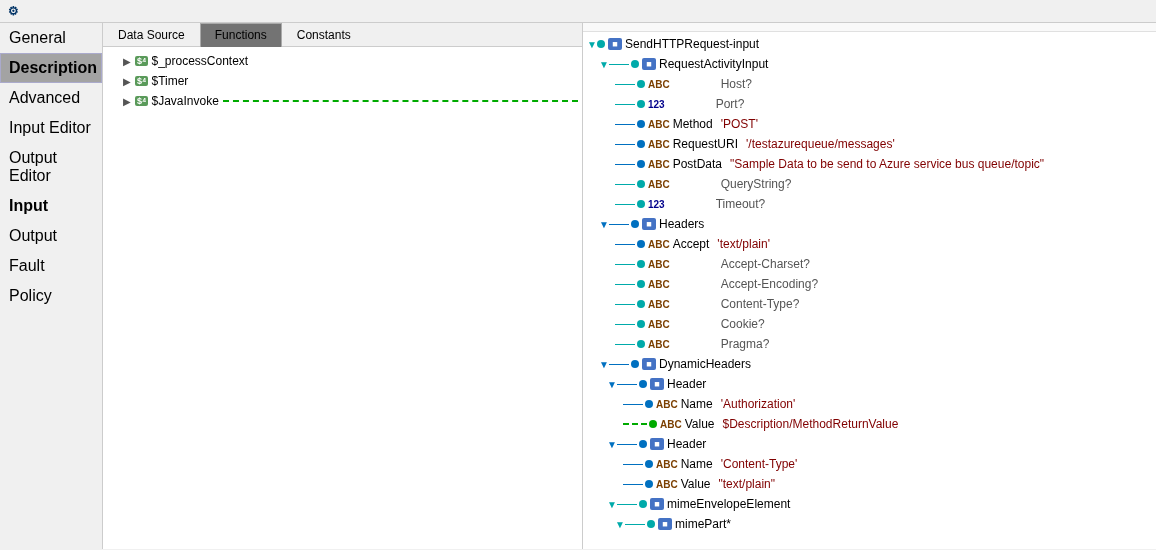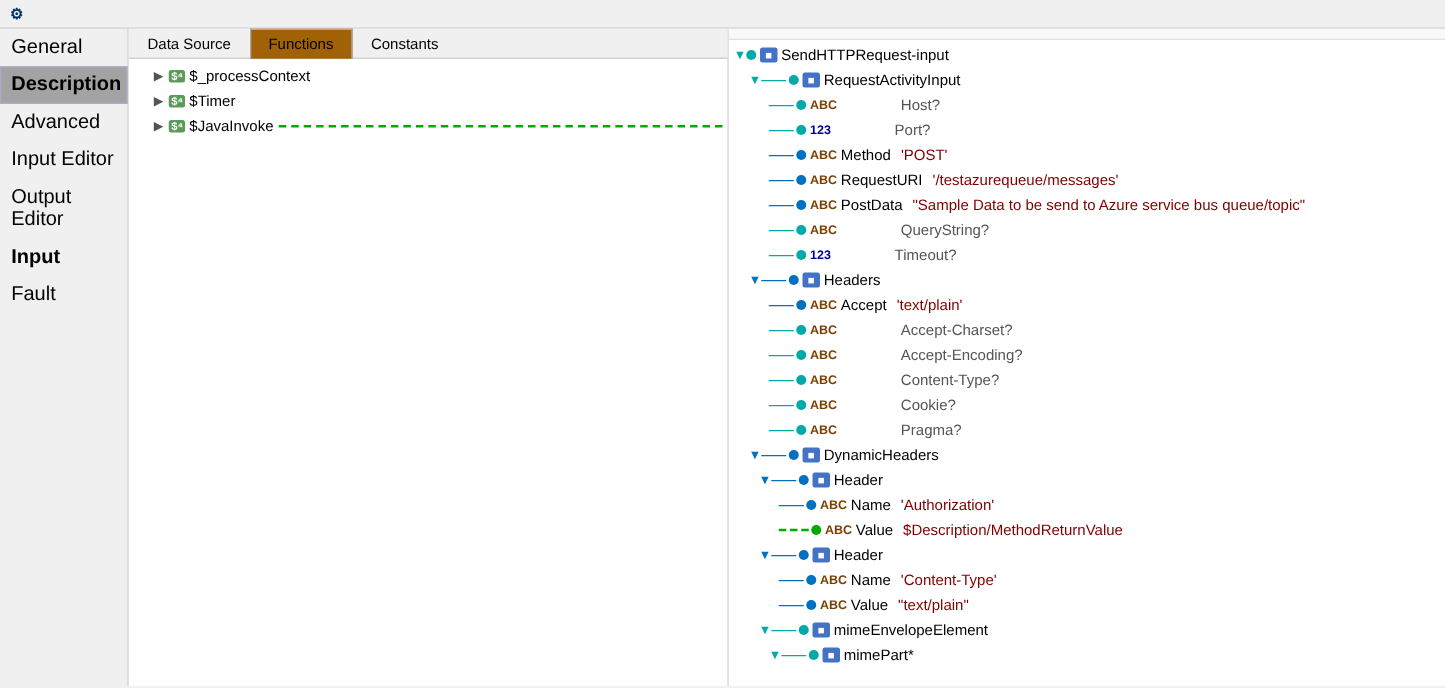--- a/index.html
+++ b/index.html
@@ -61,21 +61,21 @@
 
     .tab {
       padding: 4px 14px;
       font-size: 12px;
       cursor: pointer;
       border: 1px solid transparent;
       border-bottom: none;
     }
 
     .tab.active {
-      background: #a16207;
+      background: #737373;
       border-color: #aaa;
       border-bottom-color: #fff;
       margin-bottom: -1px;
     }
 
     .tree-panel {
       flex: 1;
       overflow-y: auto;
       padding: 4px 0;
       position: relative;
@@ -207,21 +207,23 @@
 <div class="main-container">
 
   <div class="sidebar">
 
   <div class="sidebar-item">General</div>
       <div class="sidebar-item active">Description</div>
       <div class="sidebar-item">Advanced</div>
       <div class="sidebar-item">Input Editor</div>
       <div class="sidebar-item">Output Editor</div>
       <div class="sidebar-item" style="font-weight: bold;">Input</div>
+      <div class="sidebar-item">Output</div>
       <div class="sidebar-item">Fault</div>
+      <div class="sidebar-item">Policy</div>
     </div>
 
   <div class="middle-panel">
     <div class="tab-bar">
 
     <div class="tab">Data Source</div>
         <div class="tab active">Functions</div>
         <div class="tab">Constants</div>
       </div>
     <div class="tree-panel">

